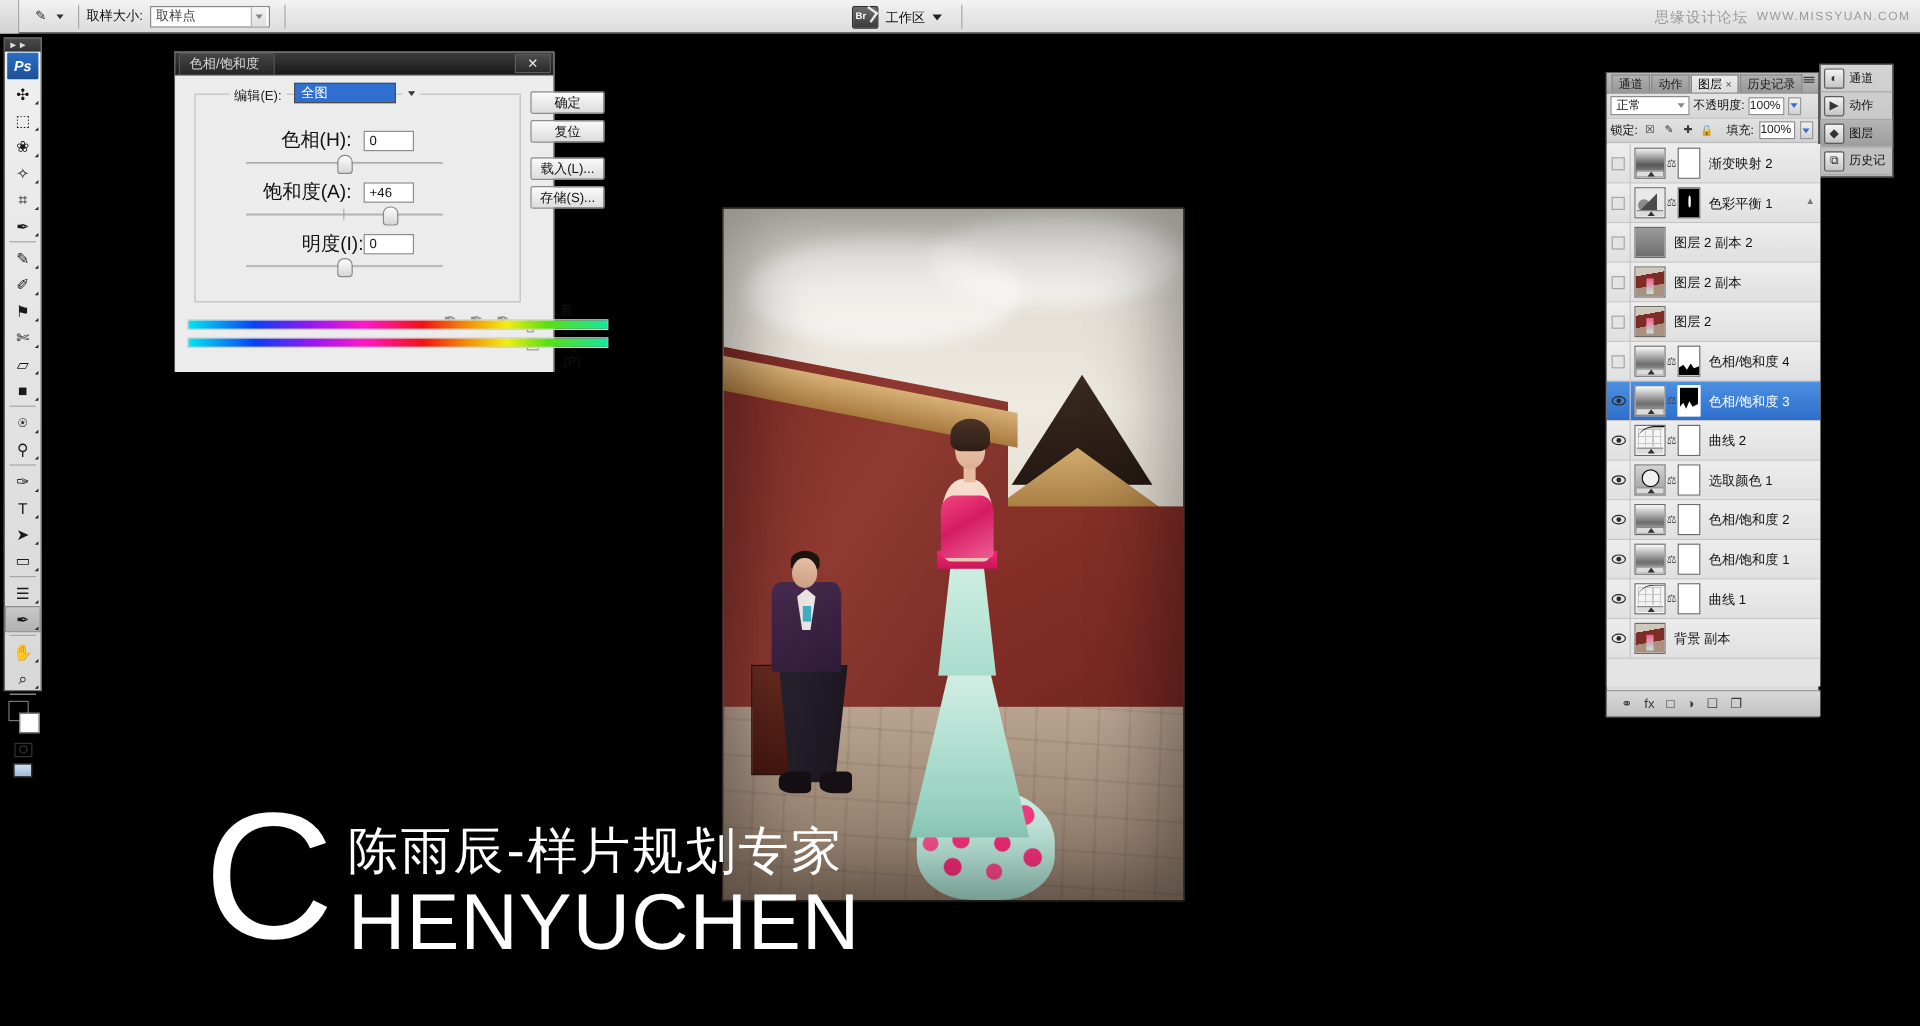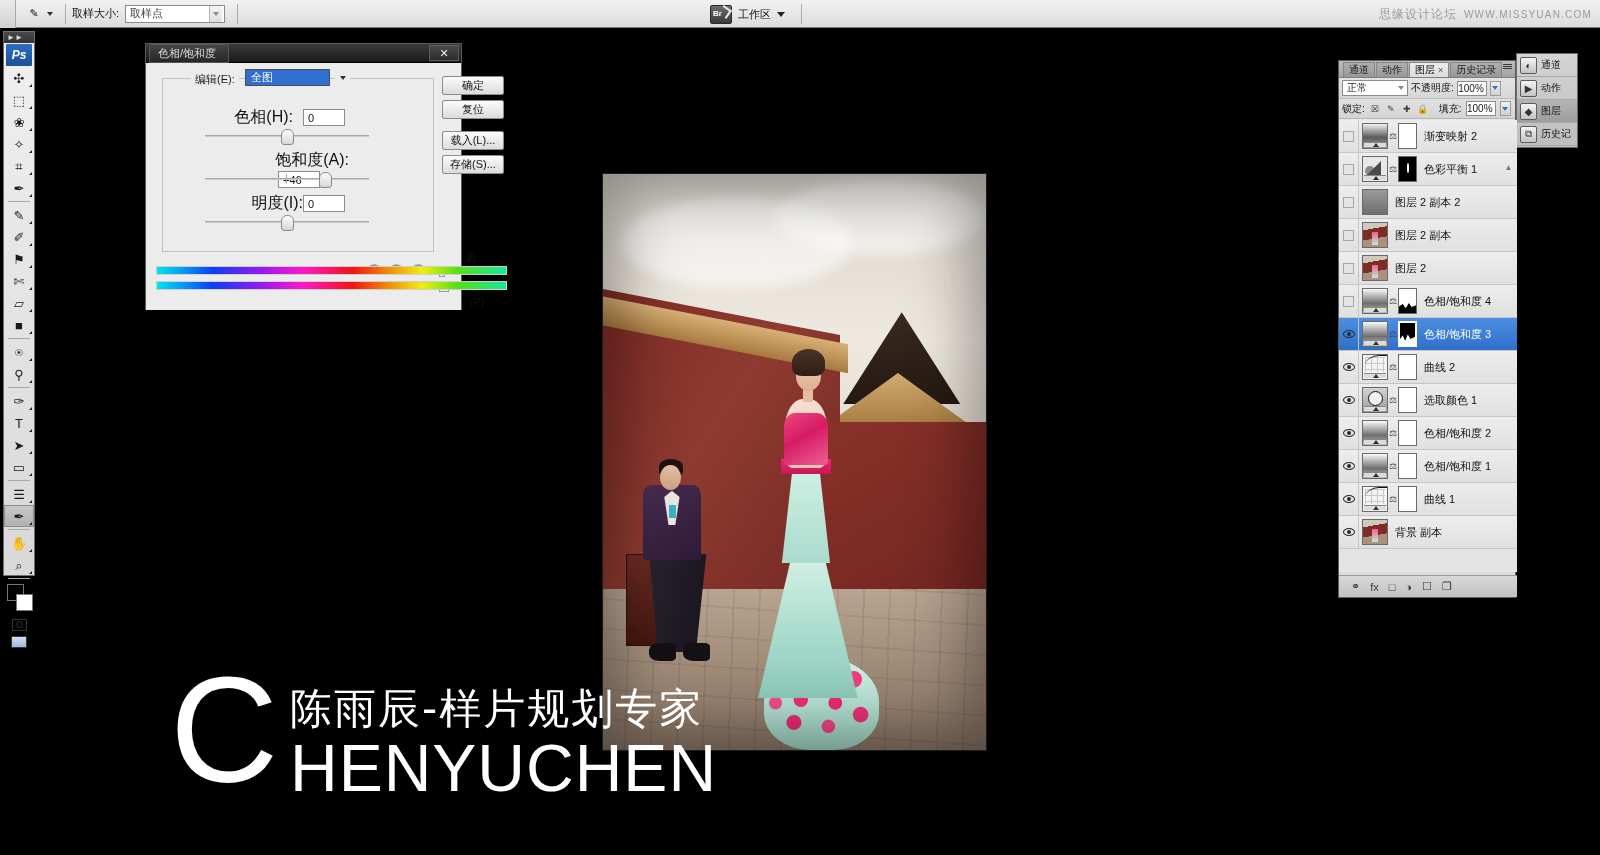--- a/index.html
+++ b/index.html
@@ -477,21 +477,21 @@
         </div>
       <div id="hs-sliders">
           <div class="hs-row" style="left: 20px; top: 28px; width: 232px;">
             <span class="hs-lab" style="width:120px;text-align:right;padding-right:10px">色相(H):</span>
             <span class="hs-val">0</span>
           </div>
           <div class="hs-slider" style="left: 42px; top: 50px; width: 164px;">
             <div class="hs-track"></div>
             <div class="hs-knob" style="left:76px"></div>
           </div>
-          <div class="hs-row" style="left: 20px; top: 71px; width: 232px; flex-direction: column;">
+          <div class="hs-row" style="left: 20px; top: 71px; width: 232px;">
             <span class="hs-lab" style="width:120px;text-align:right;padding-right:10px">饱和度(A):</span>
             <span class="hs-val">+46</span>
           </div>
           <div class="hs-slider" style="left: 42px; top: 93px; width: 164px;">
             <div class="hs-track"></div>
             <div class="hs-tick" style="left:81px"></div>
             <div class="hs-knob" style="left:114px"></div>
           </div>
           <div class="hs-row" style="left: 20px; top: 114px; width: 232px;">
             <span class="hs-lab" style="width:120px;text-align:right;">明度(I):</span>

